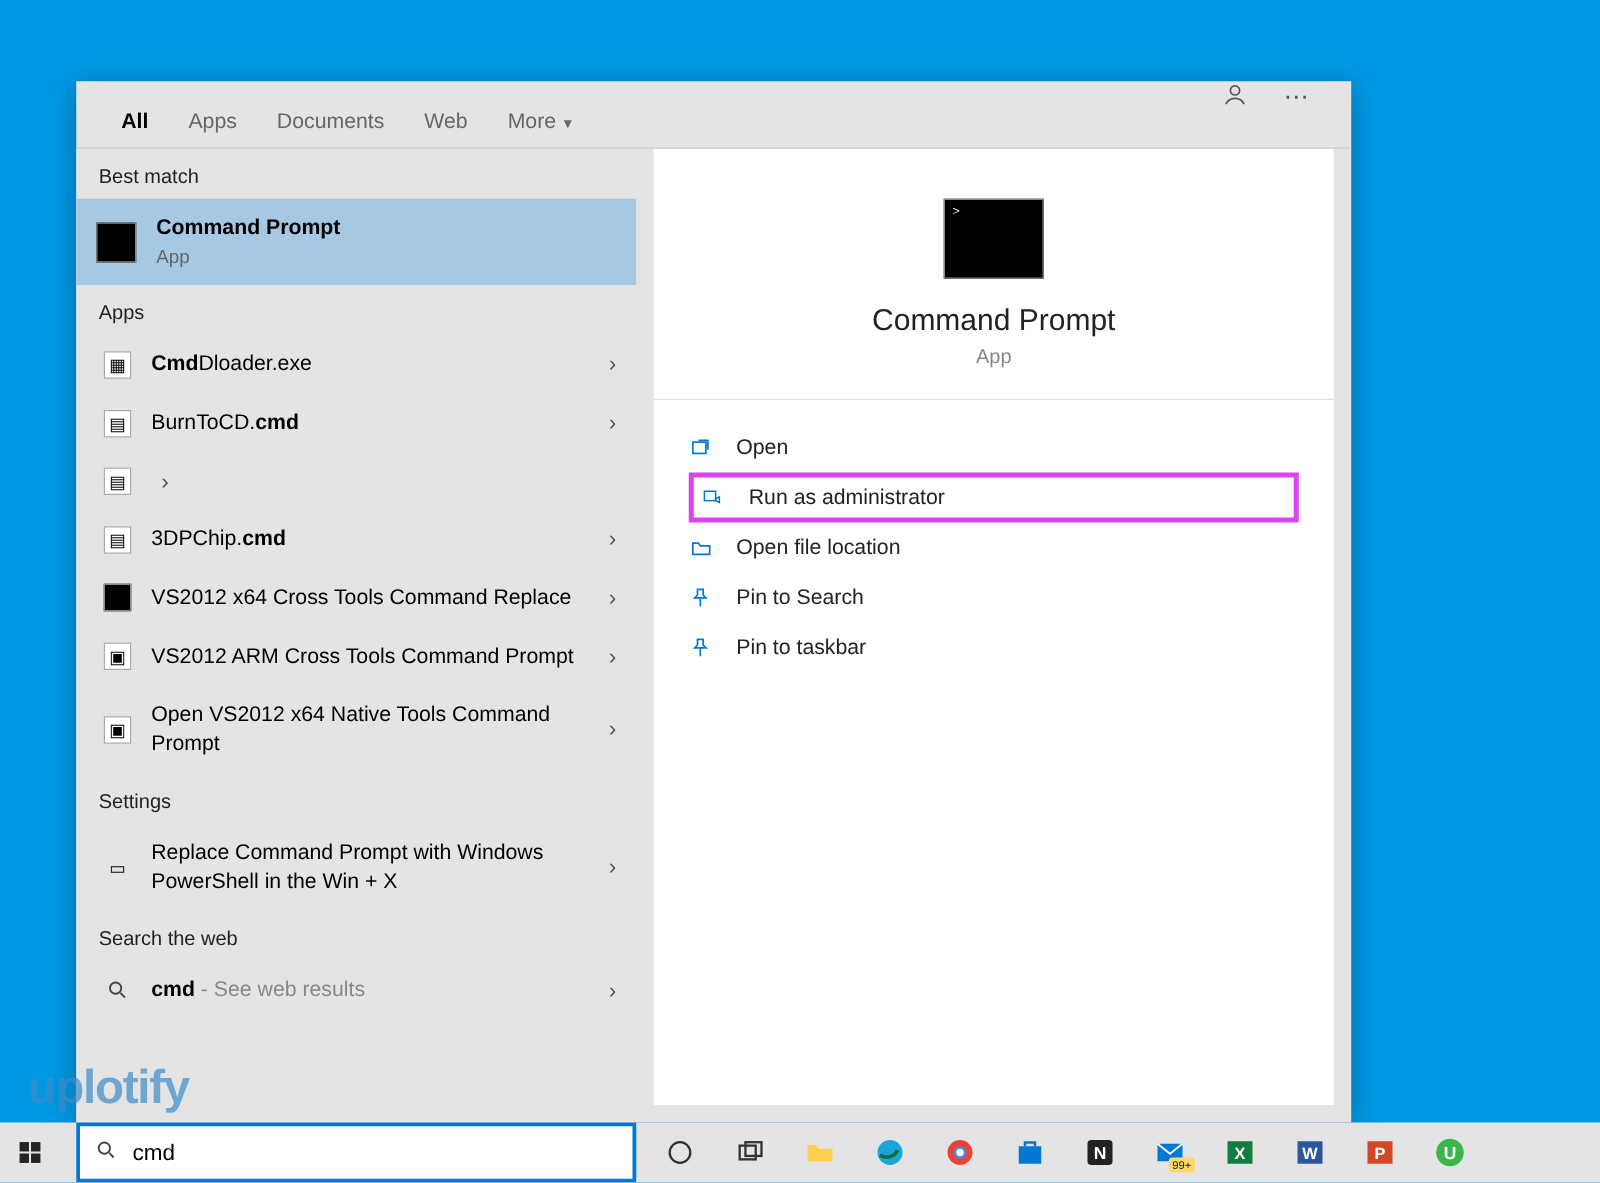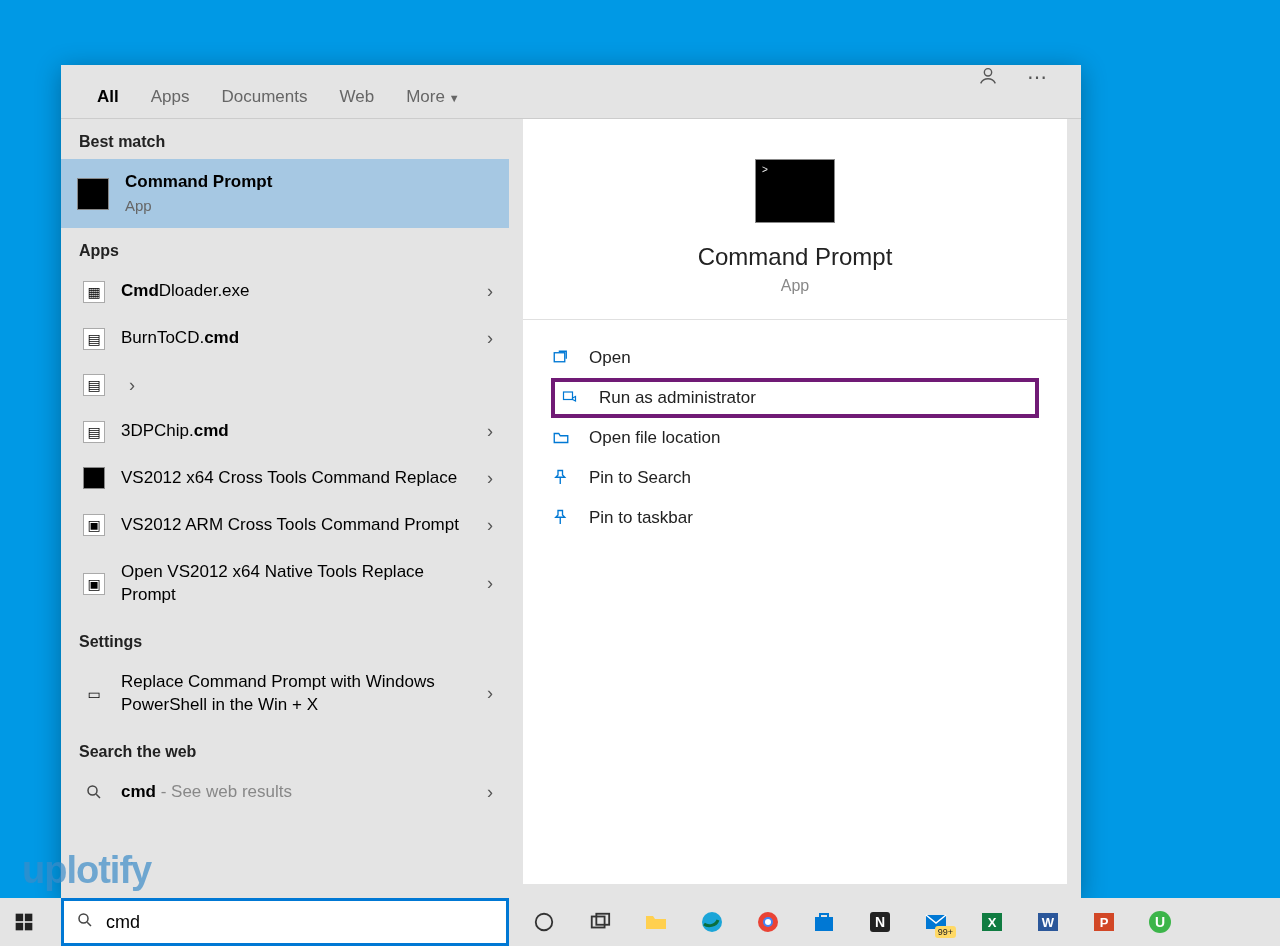--- a/index.html
+++ b/index.html
@@ -7,39 +7,39 @@
 .search-popup { position: absolute; left: 61px; top: 65px; width: 1020px; height: 833px; background: #e4e4e4; display: flex; flex-direction: column; box-shadow: 0 4px 24px rgba(0,0,0,0.3); }
 .tabs-bar { height: 54px; display: flex; align-items: flex-start; padding: 0 20px; border-bottom: 1px solid #ccc; }
 .tab { padding: 22px 16px 18px; color: #666; font-size: 17px; cursor: pointer; border-bottom: 3px solid transparent; }
 .tab.active { color: #000; font-weight: 600; border-bottom: 3px solid #0078d4; }
 .tab-more-caret { margin-left: 4px; font-size: 11px; }
 .tab-spacer { flex: 1; }
 .tab-icon { padding: 0 14px; color: #555; font-size: 20px; cursor: pointer; }
 .content { flex: 1; display: flex; overflow: hidden; }
 .left-col { width: 448px; background: #e4e4e4; overflow-y: auto; }
 .right-col { flex: 1; background: #fff; display: flex; flex-direction: column; margin: 0 14px 14px 14px; }
-.section-hdr { font-weight: 700; font-size: 16px; color: #222; padding: 14px 18px 8px; }
+.section-hdr { font-weight: 400; font-size: 16px; color: #222; padding: 14px 18px 8px; }
 .result-row { display: flex; align-items: center; padding: 12px 16px; cursor: pointer; }
 .result-row.selected { background: #a6c8e3; }
 .result-icon { width: 32px; height: 32px; margin-right: 16px; flex-shrink: 0; display: flex; align-items: center; justify-content: center; }
 .result-icon.cmd-icon { background: #000; border: 1px solid #888; }
 .result-icon.file-icon { background: #fff; border: 1px solid #aaa; font-size: 10px; }
 .result-icon.small { width: 22px; height: 22px; font-size: 14px; margin-left: 6px; }
 .result-text { flex: 1; font-size: 17px; color: #000; line-height: 1.35; }
 .result-sub { font-size: 15px; color: #666; margin-top: 2px; }
 .result-chevron { color: #555; font-size: 18px; margin-left: 8px; }
 .preview-head { display: flex; flex-direction: column; align-items: center; padding: 40px 20px 24px; border-bottom: 1px solid #e0e0e0; }
 .preview-icon { width: 80px; height: 64px; background: #000; border: 1px solid #888; margin-bottom: 20px; position: relative; }
 .preview-icon::before { content: ">"; color: #eee; font-size: 10px; position: absolute; top: 4px; left: 6px; }
 .preview-title { font-size: 24px; color: #222; }
 .preview-subtitle { font-size: 16px; color: #888; margin-top: 6px; }
 .actions { padding: 18px 28px; }
-.action-row { display: flex; align-items: center; padding: 10px 0; cursor: pointer; font-size: 17px; color: #222; }
+.action-row { display: flex; align-items: flex-end; padding: 10px 0; cursor: pointer; font-size: 17px; color: #222; }
 .action-icon { width: 20px; margin-right: 18px; color: #0078d4; display: inline-flex; justify-content: center; }
-.action-row.highlight { border: 4px solid #701a75; padding: 6px 6px; }
+.action-row.highlight { border: 4px solid #d946ef; padding: 6px 6px; }
 .taskbar { position: absolute; left: 0; bottom: 0; width: 1280px; height: 48px; background: #e4e4e4; display: flex; align-items: center; }
 .tb-start { width: 48px; display: flex; align-items: center; justify-content: center; font-size: 22px; color: #222; cursor: pointer; }
 .search-box { position: absolute; left: 61px; bottom: 0; width: 448px; height: 48px; background: #fff; border: 3px solid #0078d4; display: flex; align-items: center; padding: 0 12px; }
 .search-box .sicon { color: #444; font-size: 18px; margin-right: 12px; }
 .search-box input { border: none; outline: none; font-size: 18px; flex: 1; background: transparent; }
 .tb-right { position: absolute; left: 520px; bottom: 0; height: 48px; display: flex; align-items: center; gap: 28px; padding-left: 10px; }
 .tb-item { width: 28px; height: 28px; display: flex; align-items: center; justify-content: center; font-size: 20px; cursor: pointer; }
 .watermark { position: absolute; left: 22px; bottom: 54px; font-size: 38px; font-weight: 700; color: rgba(60,140,200,0.7); letter-spacing: -1px; pointer-events: none; }
 .tb-badge { position: relative; }
 .tb-badge::after { content: attr(data-badge); position: absolute; bottom: -2px; right: -6px; background: #ffd966; color: #222; font-size: 9px; padding: 1px 3px; border-radius: 3px; }
@@ -101,21 +101,21 @@
         <div class="result-text">VS2012 x64 Cross Tools Command Replace</div>
         <div class="result-chevron">›</div>
       </div>
       <div class="result-row">
         <div class="result-icon file-icon small">▣</div>
         <div class="result-text">VS2012 ARM Cross Tools Command Prompt</div>
         <div class="result-chevron">›</div>
       </div>
       <div class="result-row">
         <div class="result-icon file-icon small">▣</div>
-        <div class="result-text">Open VS2012 x64 Native Tools Replace Prompt</div>
+        <div class="result-text">Open VS2012 x64 Native Tools Command Prompt</div>
         <div class="result-chevron">›</div>
       </div>
 
       <div class="section-hdr">Settings</div>
       <div class="result-row">
         <div class="result-icon small">▭</div>
         <div class="result-text">Replace Command Prompt with Windows PowerShell in the Win + X</div>
         <div class="result-chevron">›</div>
       </div>
 

